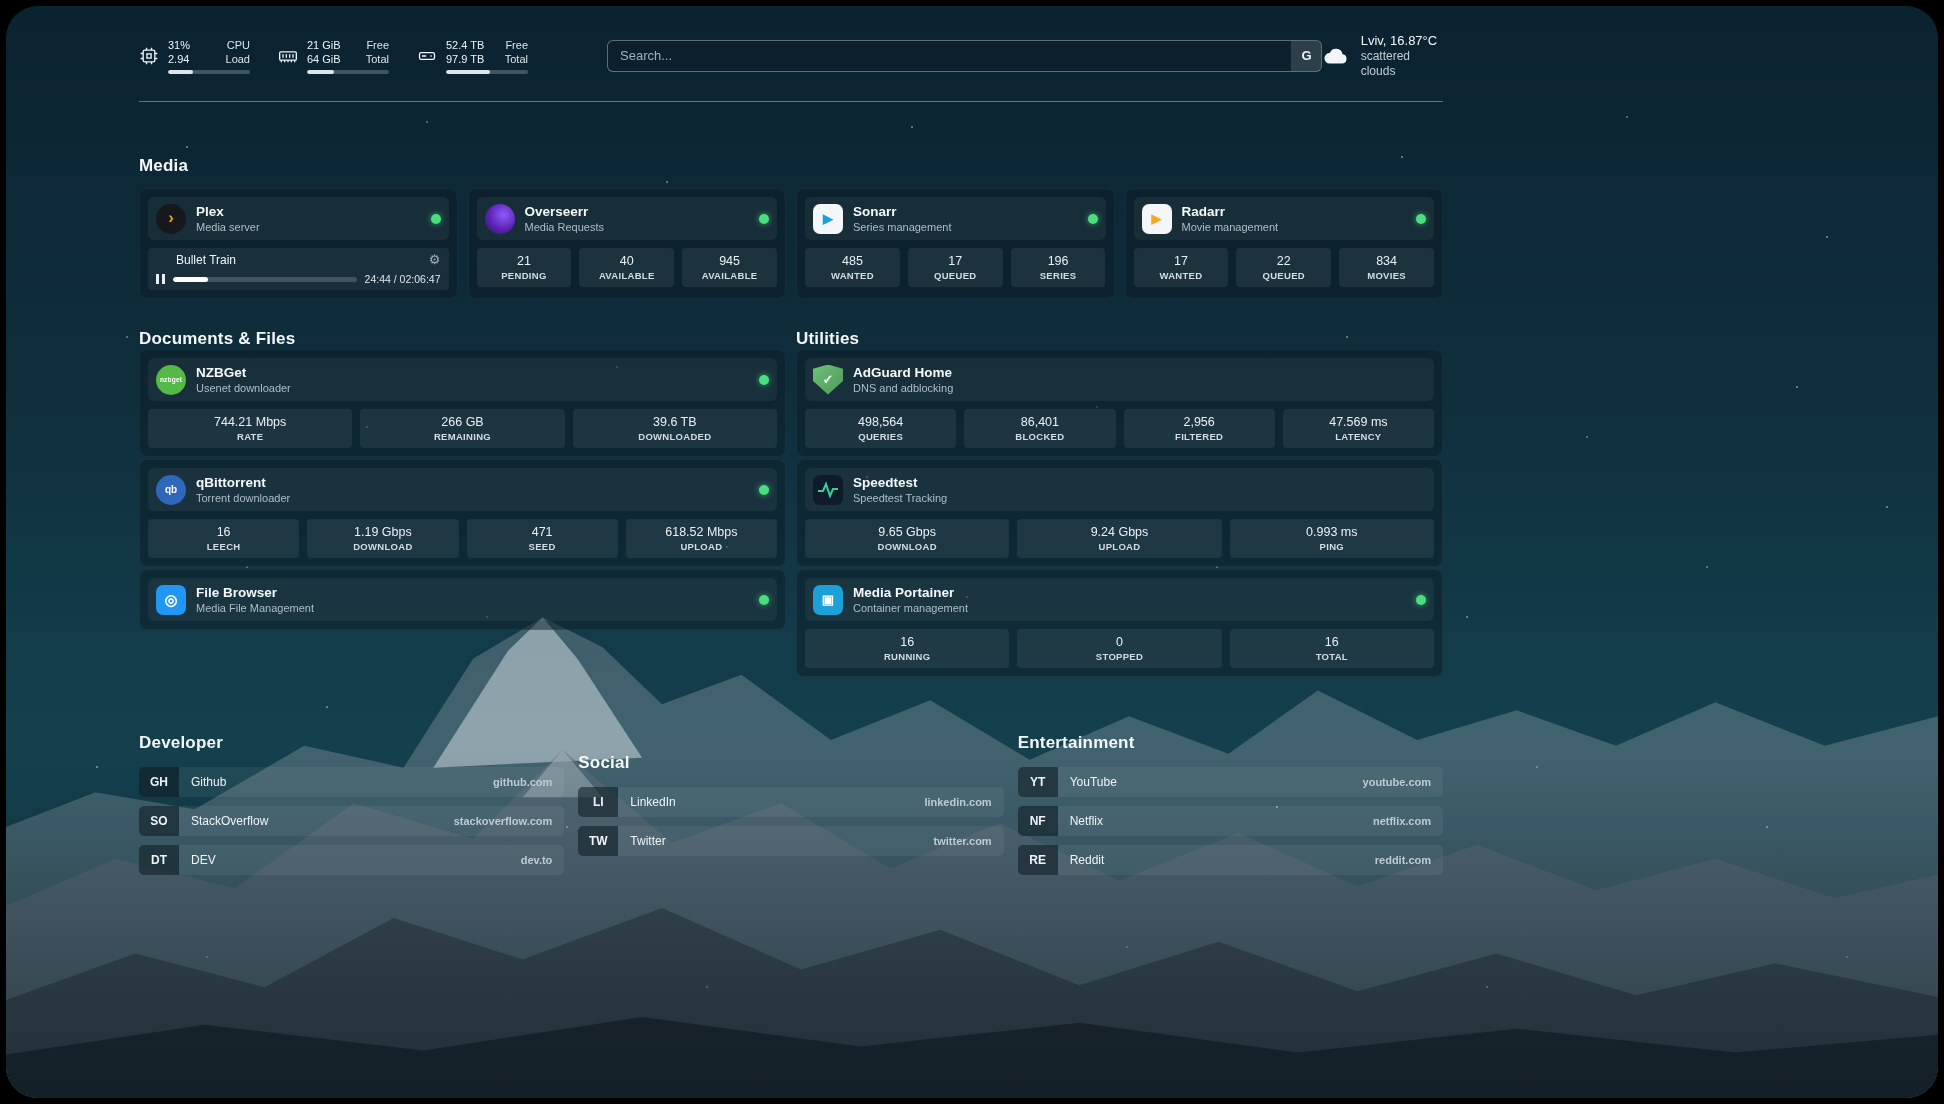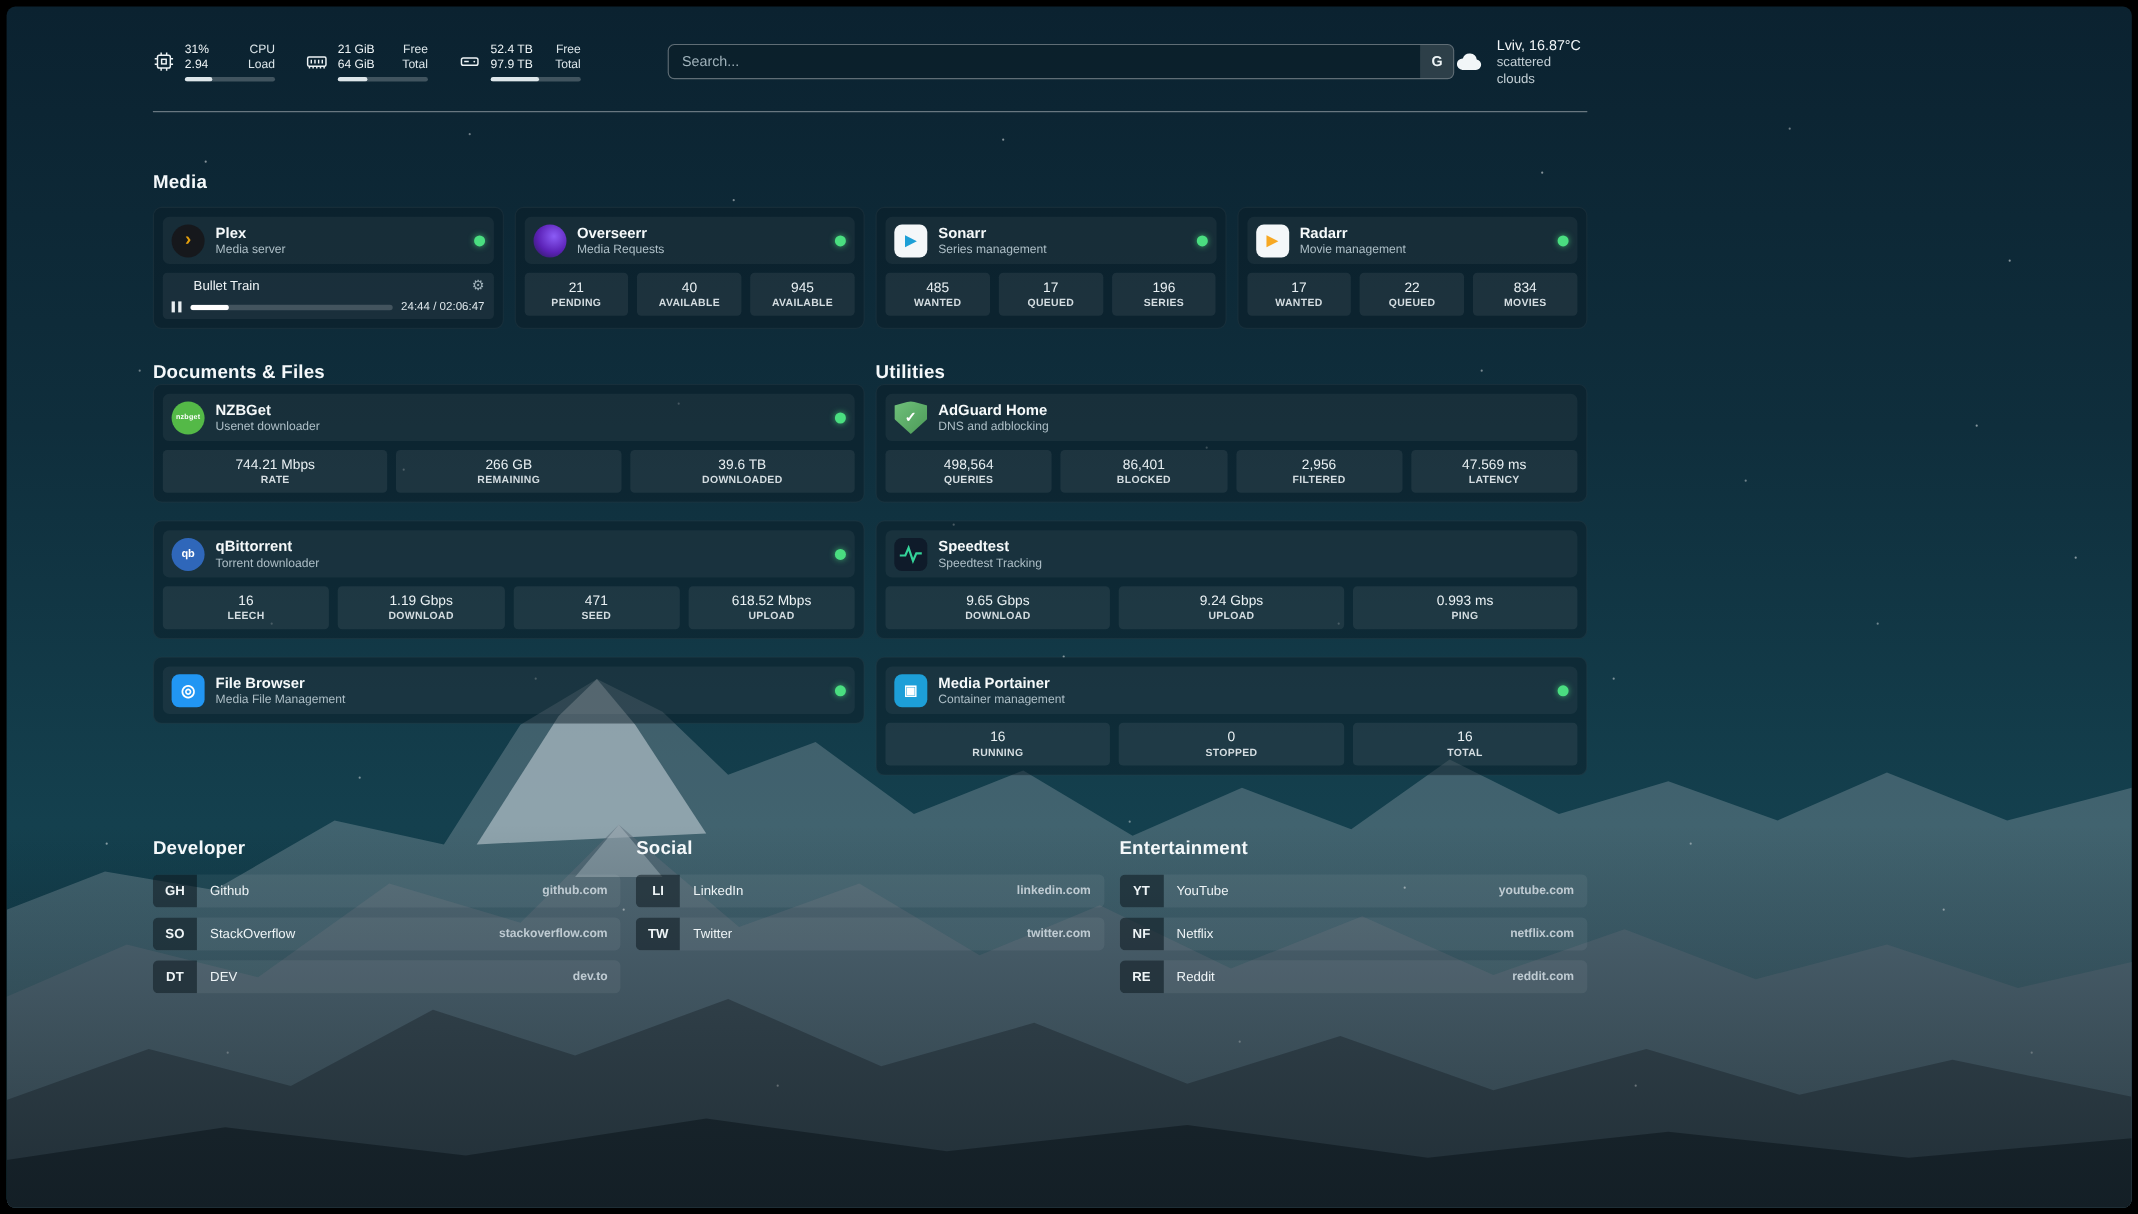--- a/index.html
+++ b/index.html
@@ -1,17 +1,17 @@
 <!DOCTYPE html>
 <html><head>
 <meta charset="utf-8">
 <style>
   *{margin:0;padding:0;box-sizing:border-box;}
   html,body{width:1944px;height:1104px;background:#000;font-family:"Liberation Sans",sans-serif;}
-  .screen{position:absolute;inset:6px;border-radius:8px;overflow:hidden;
+  .screen{position:absolute;inset:6px;border-radius:32px;overflow:hidden;
     background:linear-gradient(180deg,#0b2230 0%,#0f2e3c 35%,#14404e 68%,#123a47 100%);}
   .bg-mountains{position:absolute;inset:0;width:100%;height:100%;z-index:0;}
   .stars{position:absolute;top:0;left:0;width:2px;height:2px;border-radius:50%;background:transparent;z-index:1;
     box-shadow:180px 140px rgba(255,255,255,.5),420px 115px rgba(255,255,255,.4),660px 175px rgba(255,255,255,.45),
     905px 120px rgba(255,255,255,.5),1150px 200px rgba(255,255,255,.4),1395px 150px rgba(255,255,255,.5),
     1620px 110px rgba(255,255,255,.4),1820px 230px rgba(255,255,255,.5),120px 330px rgba(255,255,255,.4),
     360px 420px rgba(255,255,255,.45),610px 360px rgba(255,255,255,.4),860px 470px rgba(255,255,255,.5),
     1090px 400px rgba(255,255,255,.4),1340px 330px rgba(255,255,255,.45),1580px 430px rgba(255,255,255,.4),
     1790px 380px rgba(255,255,255,.5),240px 560px rgba(255,255,255,.4),480px 610px rgba(255,255,255,.45),
     720px 540px rgba(255,255,255,.4),960px 590px rgba(255,255,255,.5),1210px 560px rgba(255,255,255,.4),
@@ -46,21 +46,21 @@
   .weather .w-cond{font-size:12px;color:#c3cfd5;line-height:15px;}
   .divider{margin-top:22px;border:none;border-top:1px solid rgba(255,255,255,.38);}
 
   
   h2.sec{font-size:17px;font-weight:700;color:#f4f8fa;letter-spacing:.2px;}
   .media-sec{margin-top:54px;}
   .media-sec h2{margin-bottom:12px;}
   .grid-4{display:grid;grid-template-columns:repeat(4,1fr);gap:10px;}
   .two-col{display:grid;grid-template-columns:1fr 1fr;gap:10px;margin-top:30px;}
   .two-col h2{}
-  .col-stack{display:flex;flex-direction:column;gap:16px;}
+  .col-stack{display:flex;flex-direction:column;gap:2px;}
 
   
   .card{background:rgba(9,28,38,.5);border:1px solid rgba(255,255,255,.05);border-radius:8px;padding:8px;}
   .card-head{display:flex;align-items:center;gap:10px;background:rgba(255,255,255,.05);
     border-radius:6px;padding:6px 8px;cursor:pointer;}
   .app-icon{width:30px;height:30px;flex:0 0 30px;display:flex;align-items:center;justify-content:center;font-weight:700;}
   .round{border-radius:50%;}
   .sq{border-radius:7px;}
   .icon-plex{background:#16181c;color:#e5a00d;font-size:17px;padding-bottom:2px;}
   .icon-overseerr{background:radial-gradient(circle at 62% 36%,#8b5cf6 0%,#5b21b6 55%,#241b4d 100%);}
@@ -90,21 +90,21 @@
   .gear{margin-left:auto;color:#9fb0b8;font-size:13px;cursor:pointer;line-height:13px;}
   .np-row2{display:flex;align-items:center;gap:8px;margin-top:6px;}
   .pause{width:9px;height:10px;border-left:3px solid #e8eef1;border-right:3px solid #e8eef1;cursor:pointer;flex:0 0 9px;}
   .np-bar{flex:1;height:5px;border-radius:3px;background:rgba(255,255,255,.18);overflow:hidden;}
   .np-fill{height:100%;background:#fff;border-radius:3px;}
   .np-time{font-size:10.5px;color:#dde6ea;white-space:nowrap;}
 
   
   .bookmarks{display:grid;grid-template-columns:repeat(3,1fr);gap:14px;margin-top:56px;padding-bottom:40px;}
   .bookmarks h2{margin-bottom:14px;}
-  .bm-col{display:flex;flex-direction:column;}
+  .bm-col{display:flex;flex-direction:column;justify-content:center;}
   .bm-row{display:flex;align-items:center;height:30px;border-radius:5px;background:rgba(255,255,255,.06);
     overflow:hidden;margin-bottom:9px;cursor:pointer;}
   .bm-abbr{width:40px;height:100%;background:rgba(6,18,26,.55);display:flex;align-items:center;
     justify-content:center;font-size:12px;font-weight:700;color:#eef4f6;flex:0 0 40px;}
   .bm-name{margin-left:12px;font-size:12px;color:#eef4f6;}
   .bm-domain{margin-left:auto;margin-right:12px;font-size:11px;color:#bfcbd2;font-weight:bold;}
 </style>
 </head>
 <body>
 

